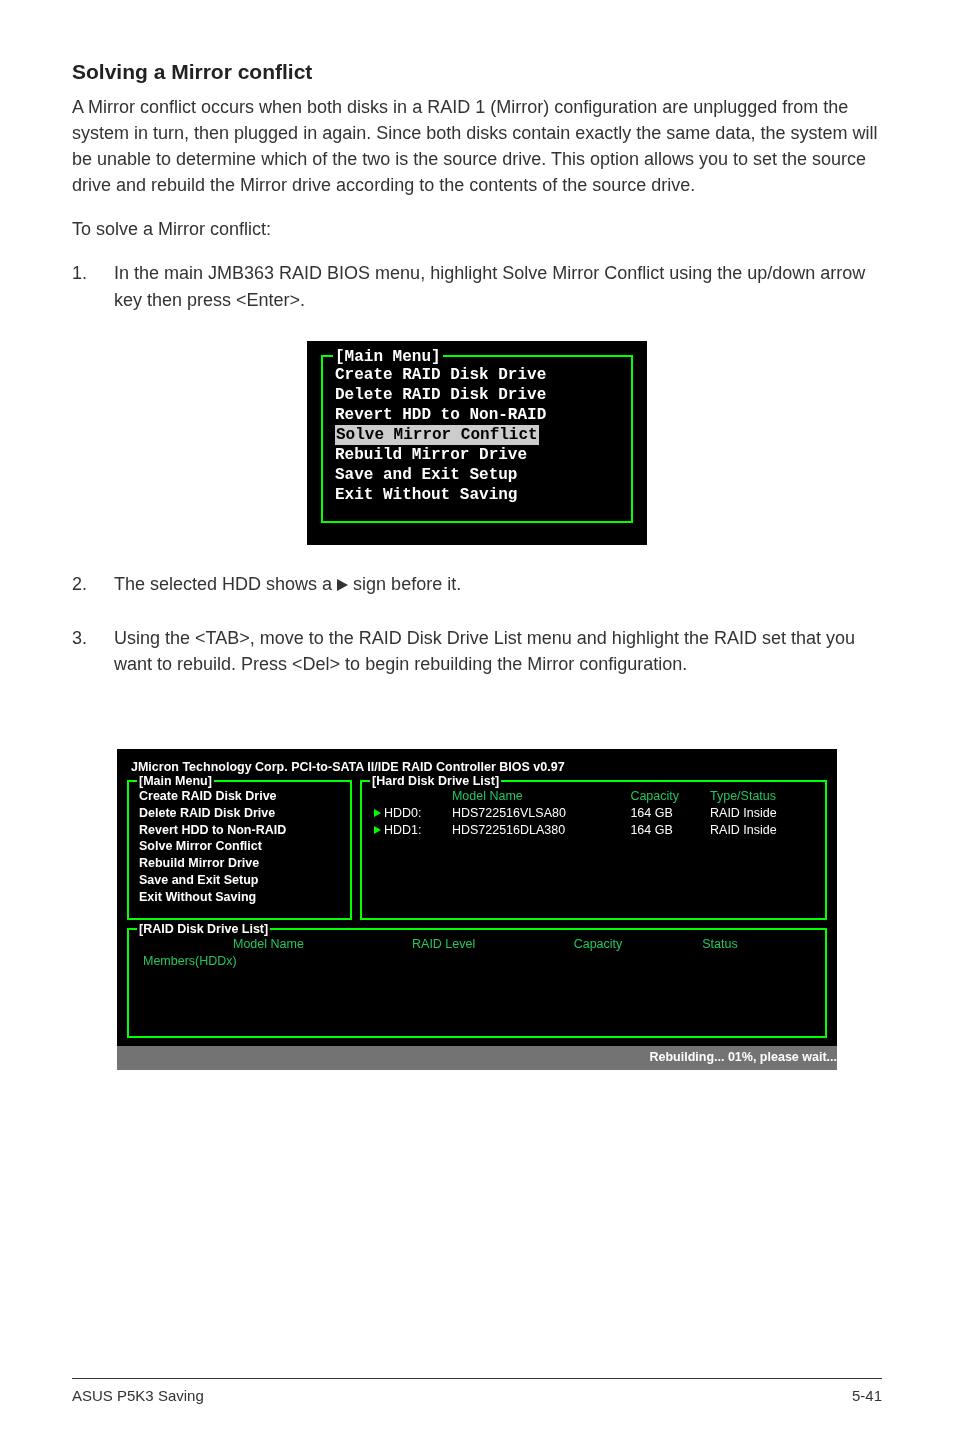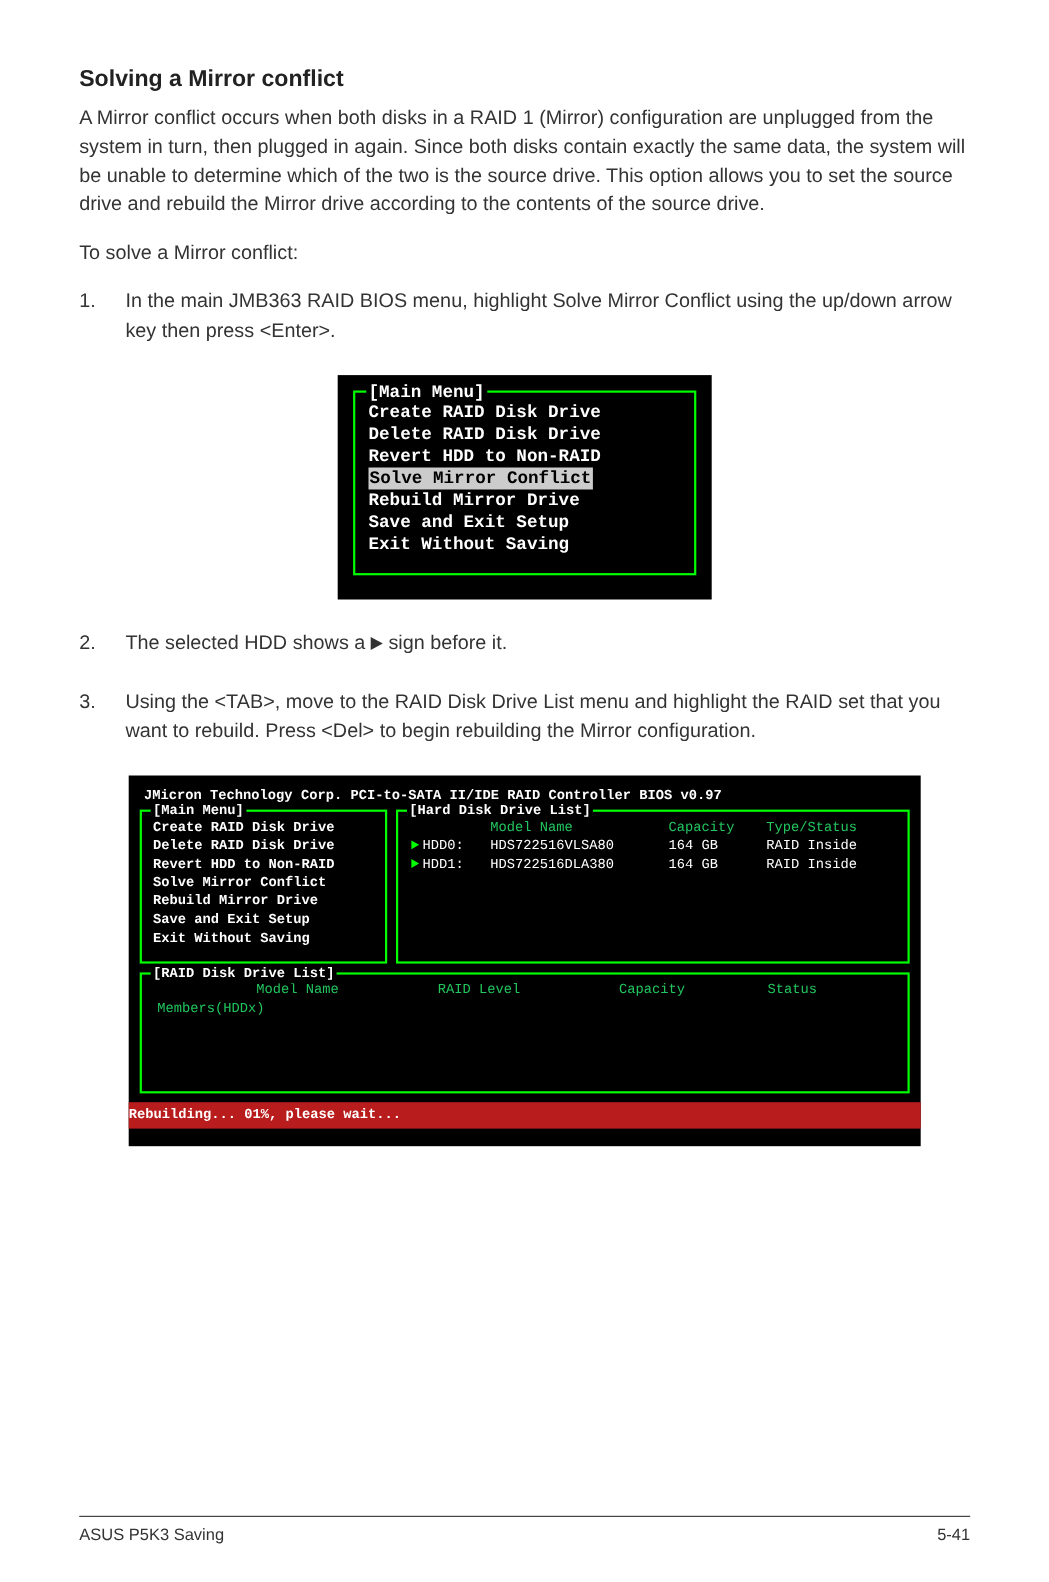--- a/index.html
+++ b/index.html
@@ -85,26 +85,27 @@
     padding: 0 1px;
   }
   
   .bios-large-wrap {
     display: flex;
     justify-content: center;
     margin-top: 8px;
   }
   .bios-large {
     background: #000;
-    font-family: Liberation Mono, monospace;
+    font-family: Liberation Sans, sans-serif;
     font-size: 12.5px;
     line-height: 1.35;
     color: #fff;
     width: 720px;
-    padding: 10px 10px 16px 10px;
+    padding: 10px 10px 0 10px;
+    margin-top: 44px;
   }
   .bios-large .top-title {
     font-weight: bold;
     margin-bottom: 4px;
     padding-left: 4px;
   }
   .bios-large .row1 {
     display: flex;
     gap: 8px;
   }
@@ -154,23 +155,23 @@
     vertical-align: 0px;
     margin-right: 3px;
   }
   .raid-box {
     margin-top: 8px;
     min-height: 110px;
   }
   .raid-box table { border-collapse: collapse; width: 100%; }
   .raid-box td { white-space: pre; padding: 0 4px; }
   .status-bar {
-    background: #b91c1c;
+    background: #737373;
     color: #fff;
-    text-align: left;
+    text-align: right;
     font-weight: bold;
     padding: 3px 0 4px 0;
     margin: 8px -10px 0 -10px;
   }
   
   .footer {
     position: absolute;
     bottom: 34px;
     left: 72px;
     right: 72px;

